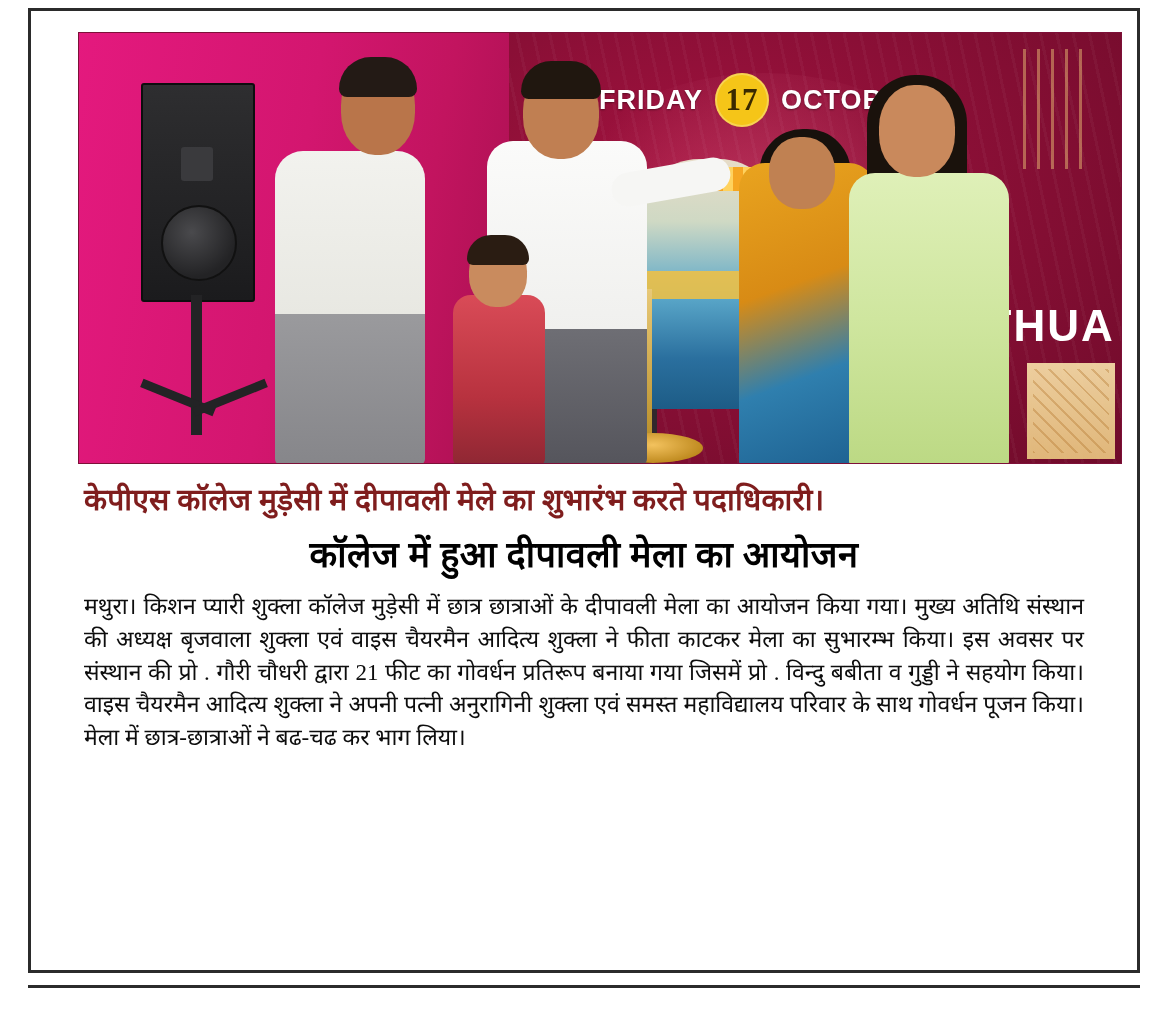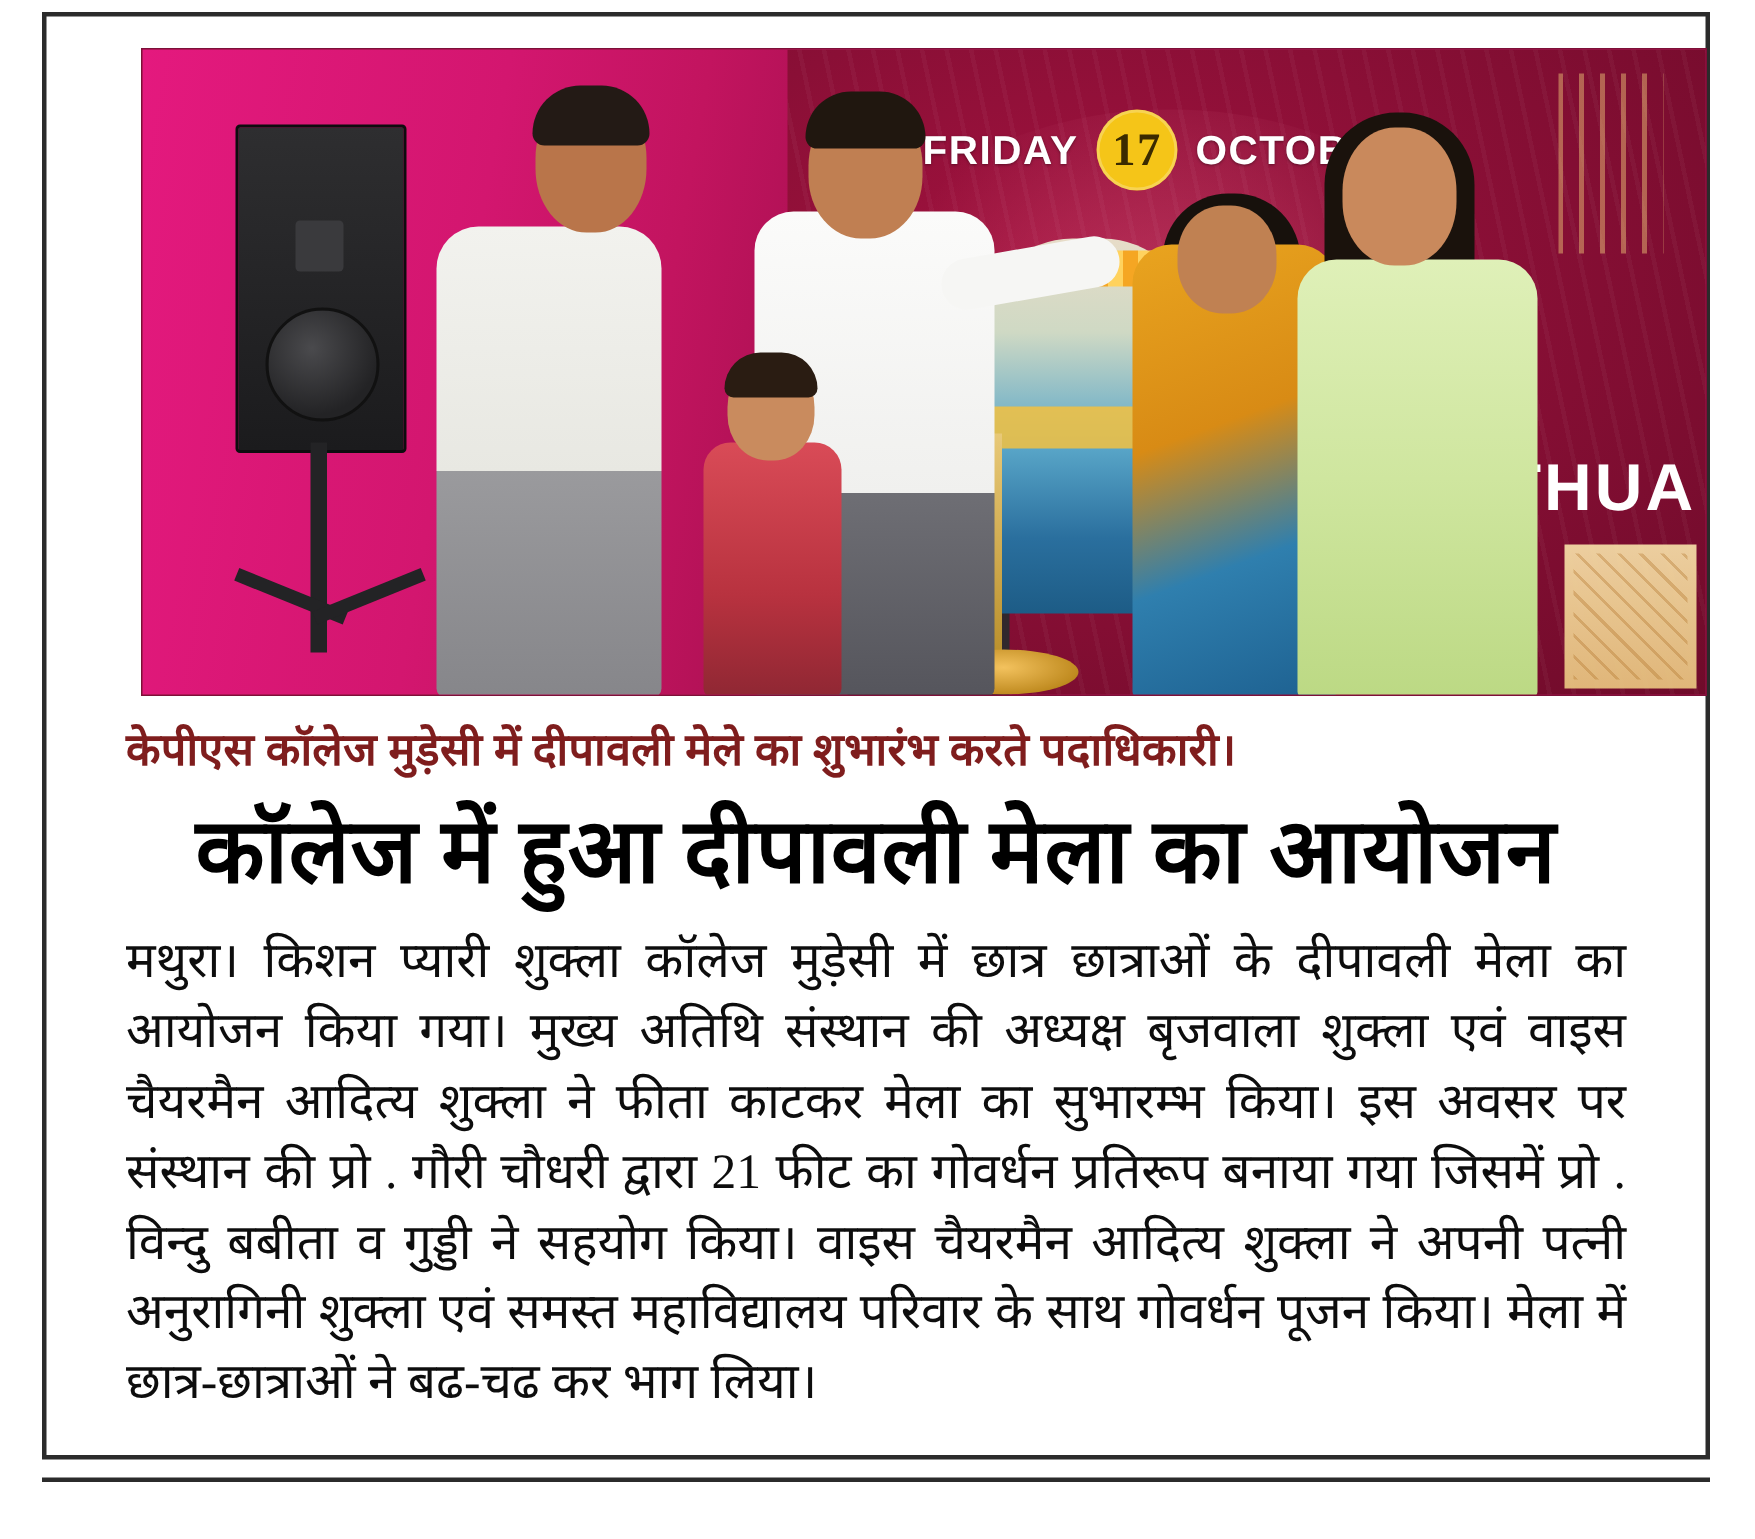--- a/index.html
+++ b/index.html
@@ -55,21 +55,21 @@
     height: 953px;
     box-sizing: border-box;
     padding: 10px 28px 0 28px;
   }
 
   
   .photo-wrap {
     position: relative;
     width: 1044px;
     height: 432px;
-    margin: 8px 0 0 32px;
+    margin: 8px 0 0 16px;
     overflow: hidden;
     background: #c3185f;
     border: 1px solid #7d1038;
     box-sizing: border-box;
   }
 
   
   .bg-magenta {
     position: absolute;
     inset: 0;
@@ -363,30 +363,30 @@
     font-weight: 600;
     color: #7f1d1d;
     letter-spacing: .2px;
   }
 
   .headline {
     margin: 16px 0 0 0;
     text-align: center;
     font-family: "Liberation Serif", serif;
     font-weight: 700;
-    font-size: 60px;
+    font-size: 36px;
     letter-spacing: .5px;
     color: #000000;
     line-height: 1.12;
   }
 
   .article {
     margin: 16px 22px 17px 22px;
     font-family: "Liberation Serif", serif;
-    font-size: 33px;
+    font-size: 23px;
     line-height: 1.42;
     text-align: justify;
     text-justify: inter-word;
     color: #0d0d0d;
   }
 </style>
 </head>
 <body>
 
 <div class="page">

